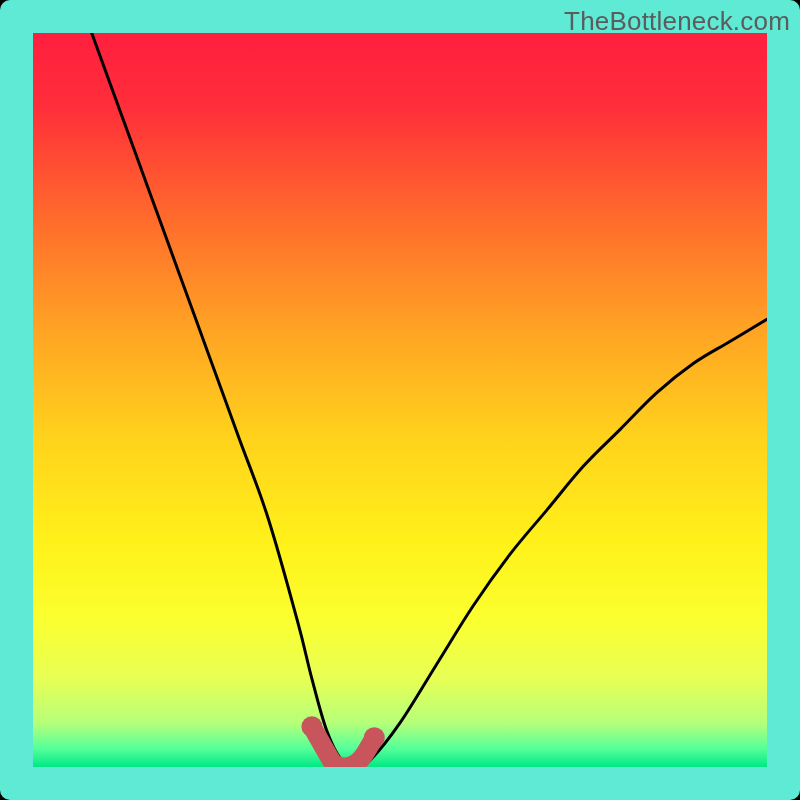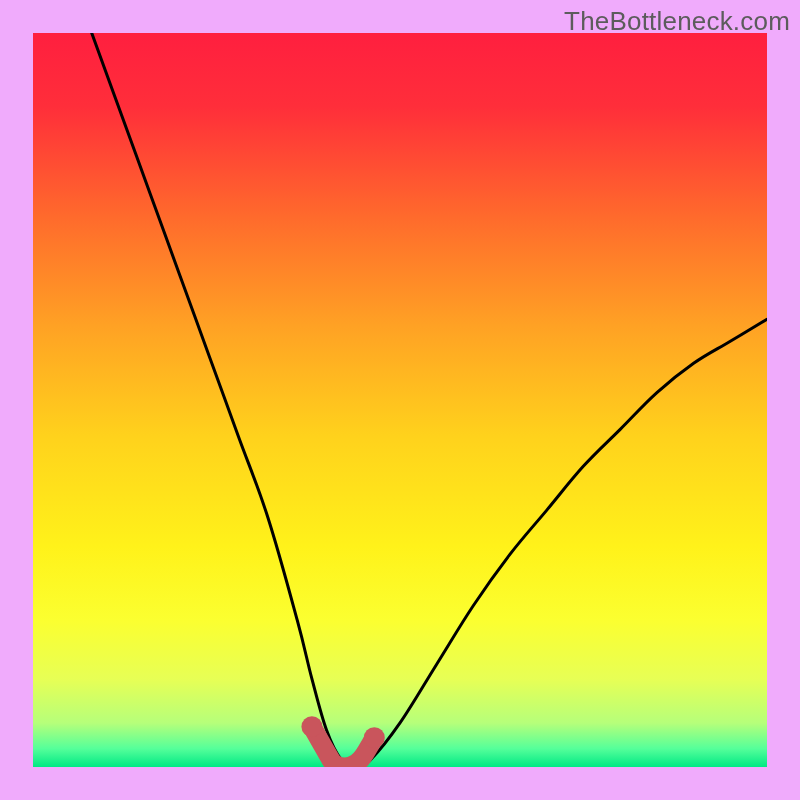--- a/index.html
+++ b/index.html
@@ -10,21 +10,22 @@
     background: #000;
     overflow: hidden;
     font-family: Arial, Helvetica, sans-serif;
   }
   .frame {
     position: absolute;
     left: 0;
     top: 0;
     width: 800px;
     height: 800px;
-    background: #f0abfc;
+    background: #5eead4;
+    border-radius: 10px;
   }
   .plot {
     position: absolute;
     left: 33px;
     top: 33px;
     width: 734px;
     height: 734px;
     overflow: hidden;
   }
   .watermark {

